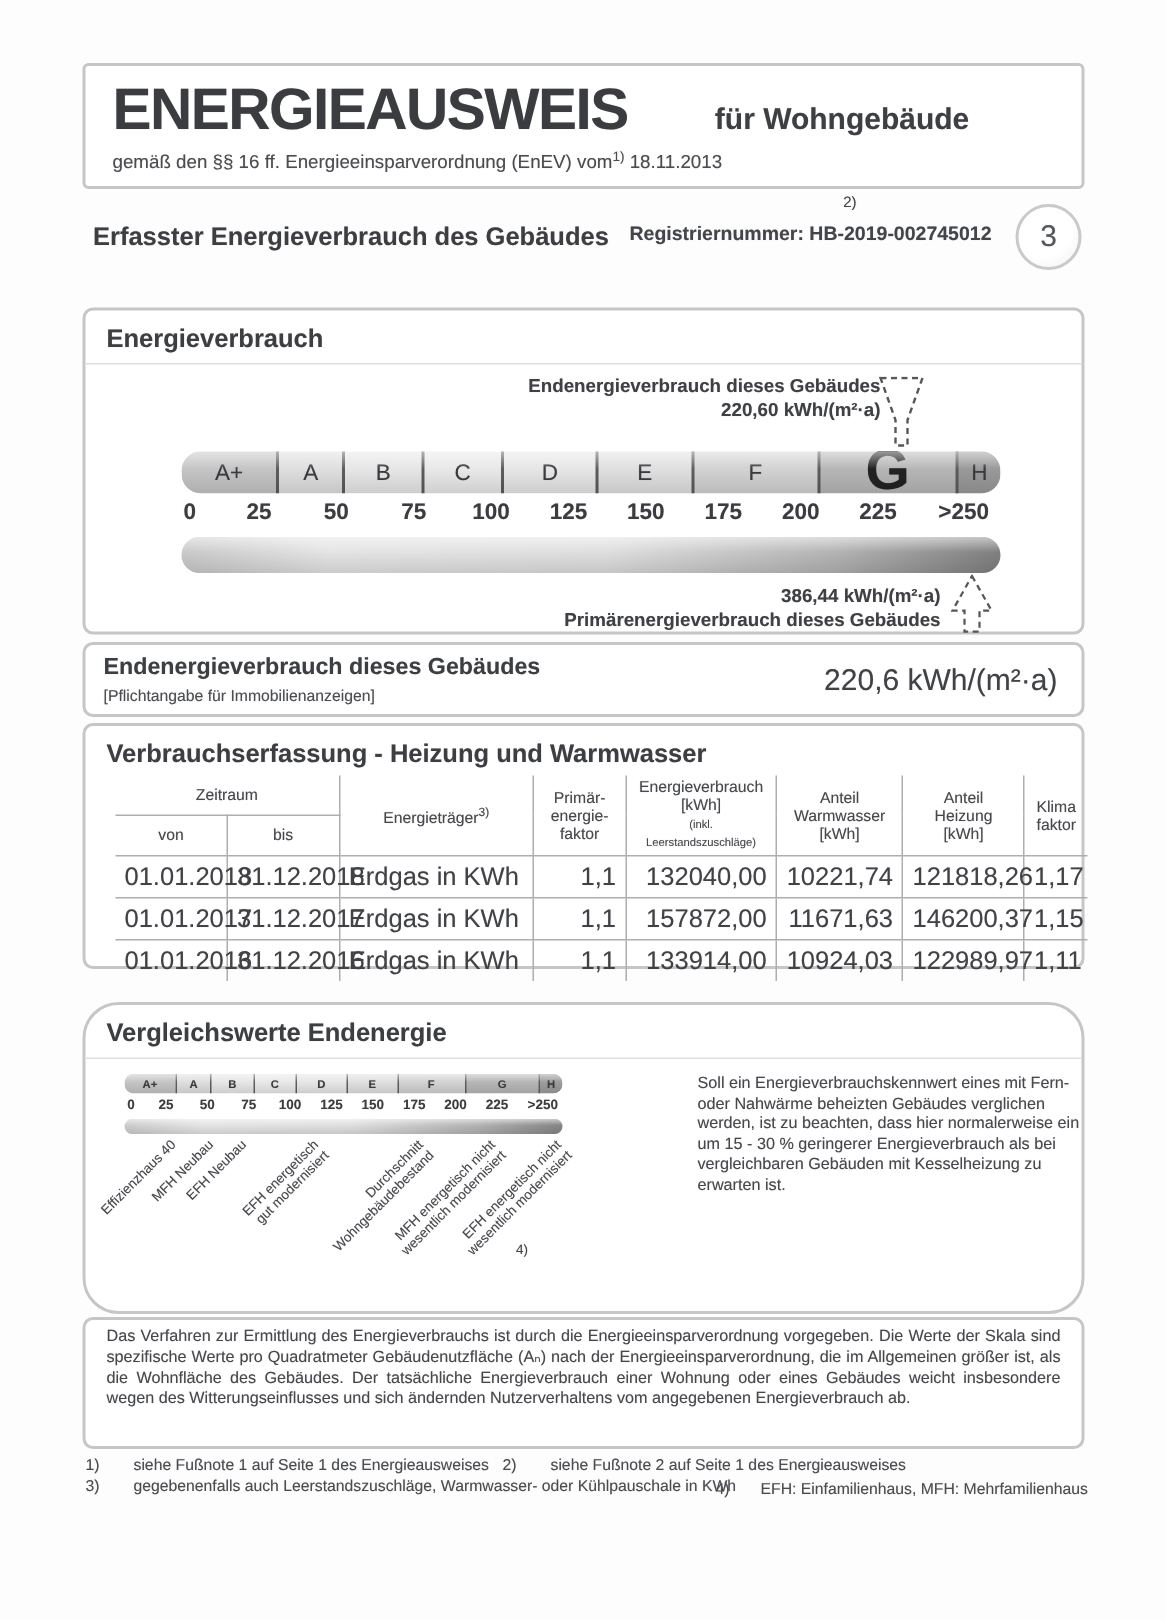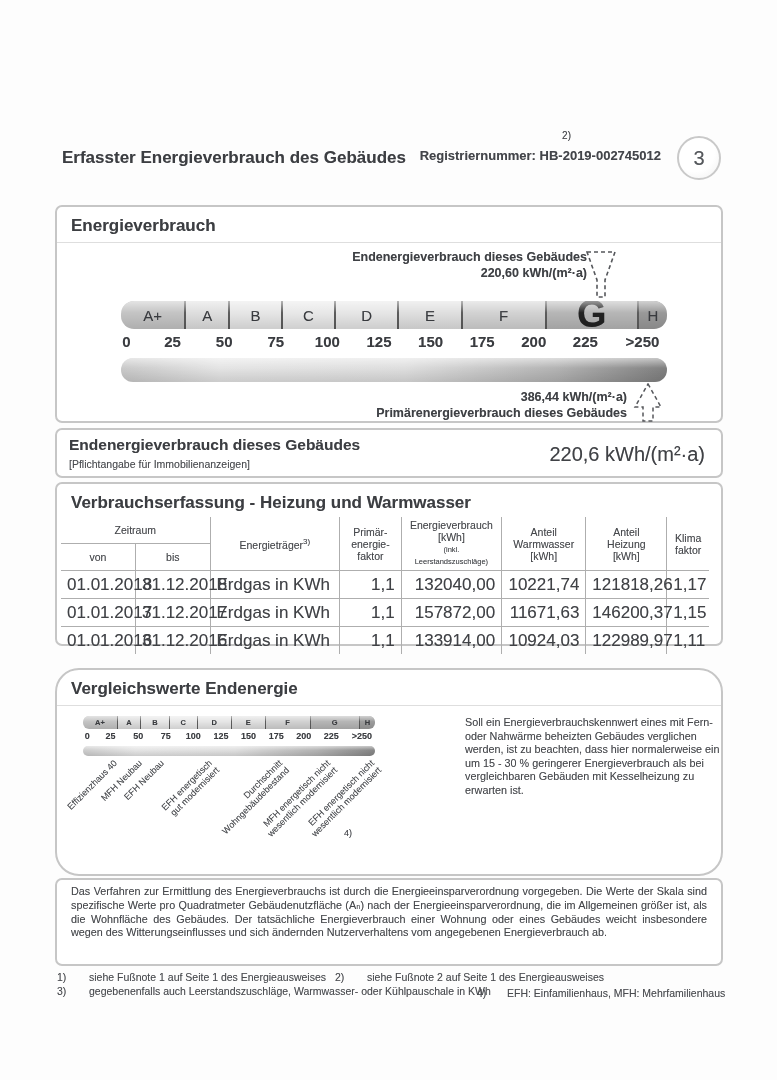--- a/index.html
+++ b/index.html
@@ -65,21 +65,21 @@
 
   
   .end-box{left:55px;top:428px;width:668px;height:50px;}
   .end-title{position:absolute;left:12px;top:6px;font-size:15.5px;font-weight:bold;color:#3c3e42;}
   .end-note{position:absolute;left:12px;top:28px;font-size:10.5px;color:#4b4d51;}
   .end-value{position:absolute;right:16px;top:13px;font-size:20px;color:#404246;}
 
   
   .table-box{left:55px;top:482px;width:668px;height:164px;}
   .table-box .box-title{border-bottom:none;padding-bottom:4px;}
-  table.vtab{border-collapse:collapse;border:hidden;width:calc(100% - 16px);margin:0 4px;table-layout:fixed;}
+  table.vtab{border-collapse:collapse;border:hidden;width:calc(100% - 16px);margin:0 20px;table-layout:fixed;}
   .vtab th,.vtab td{border:1px solid #aeaeae;padding:2px 6px;font-weight:normal;}
   .vtab th{font-size:10.5px;text-align:center;color:#46484c;line-height:12px;}
   .vtab td{font-size:17px;height:23px;color:#404246;}
   .vtab .subnote{font-size:7.5px;display:block;margin-top:1px;}
   .vtab td.num{text-align:right;}
   .vtab td.ctr{text-align:center;}
   .vtab td.lft{text-align:left;}
   .vtab sup{font-size:8px;}
 
   
@@ -109,20 +109,30 @@
 
   
   .footnotes{position:absolute;left:55px;top:966px;width:690px;height:40px;font-size:10.5px;color:#4a4c50;}
   .fn{position:absolute;white-space:nowrap;}
 </style>
 </head>
 <body>
 
 <div class="page">
 
+  <div class="box header-box">
+    <div class="header-row">
+      <span class="main-title">ENERGIEAUSWEIS</span>
+      <span class="title-suffix">für Wohngebäude</span>
+    </div>
+    <div class="law-line">
+      <span>gemäß den §§ 16 ff. Energieeinsparverordnung (EnEV) vom</span><sup>1)</sup>
+      <span>18.11.2013</span>
+    </div>
+  </div>
 
   <div class="section-bar">
     <div class="section-bar-title">Erfasster Energieverbrauch des Gebäudes</div>
     <div class="reg-ref">2)</div>
     <div class="reg-text">Registriernummer: HB-2019-002745012</div>
     <div class="page-badge">3</div>
   </div>
 
   <div class="box ev-box">
     <div class="box-title">Energieverbrauch</div>

